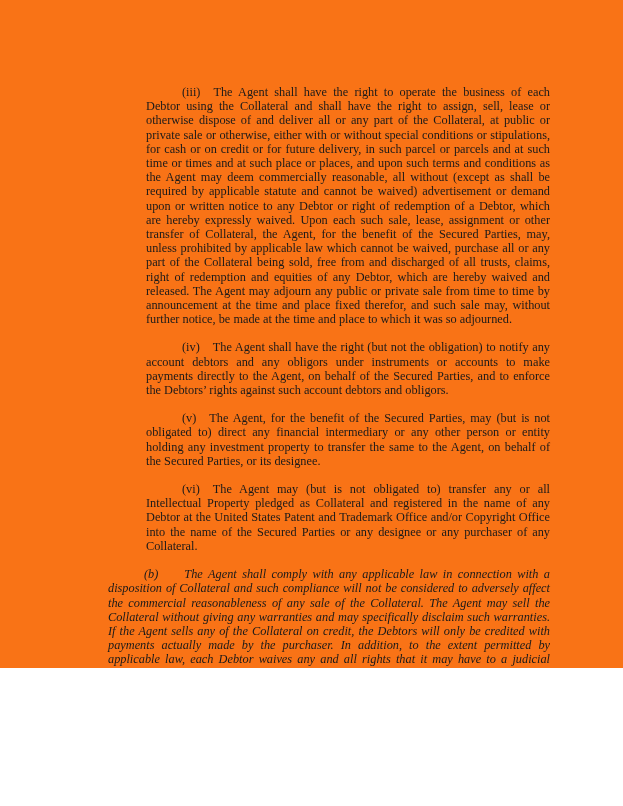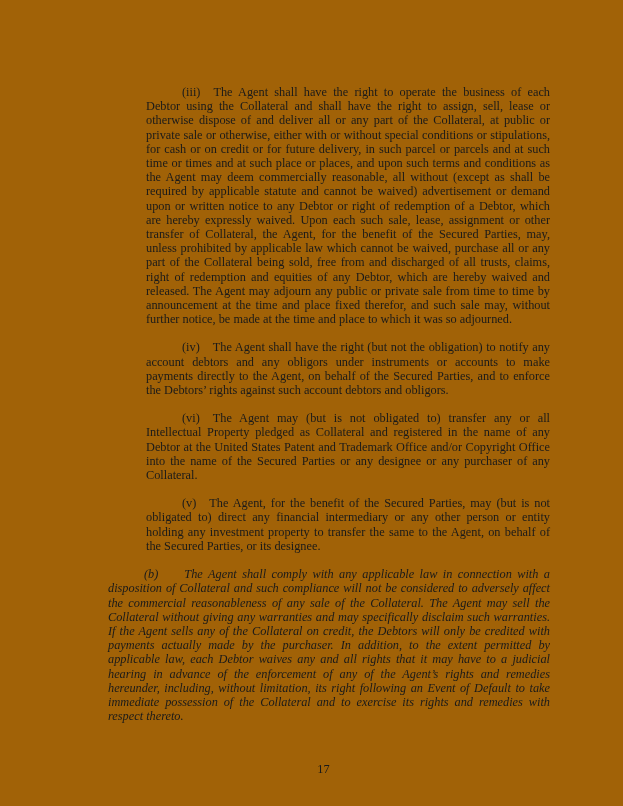--- a/index.html
+++ b/index.html
@@ -3,22 +3,22 @@
 <meta charset="utf-8">
 <style>
   html, body {
     margin: 0;
     padding: 0;
     background: #ffffff;
   }
   .page {
     position: relative;
     width: 623px;
-    height: 806px;
-    background: #a16207;
+    height: 668px;
+    background: #f97316;
     font-family: "Liberation Serif", "DejaVu Serif", serif;
     color: #1a1a1a;
     overflow: hidden;
   }
   .content {
     position: absolute;
     left: 108px;
     top: 85px;
     width: 442px;
   }
@@ -57,22 +57,22 @@
 </head>
 <body>
 
 <div class="page">
   <div class="content">
 
     <p class="para sub"><span class="plabel">(iii)</span><span>The Agent shall have the right to operate the business of each Debtor using the Collateral and shall have the right to assign, sell, lease or otherwise dispose of and deliver all or any part of the Collateral, at public or private sale or otherwise, either with or without special conditions or stipulations, for cash or on credit or for future delivery, in such parcel or parcels and at such time or times and at such place or places, and upon such terms and conditions as the Agent may deem commercially reasonable, all without (except as shall be required by applicable statute and cannot be waived) advertisement or demand upon or written notice to any Debtor or right of redemption of a Debtor, which are hereby expressly waived. Upon each such sale, lease, assignment or other transfer of Collateral, the Agent, for the benefit of the Secured Parties, may, unless prohibited by applicable law which cannot be waived, purchase all or any part of the Collateral being sold, free from and discharged of all trusts, claims, right of redemption and equities of any Debtor, which are hereby waived and released. The Agent may adjourn any public or private sale from time to time by announcement at the time and place fixed therefor, and such sale may, without further notice, be made at the time and place to which it was so adjourned.</span></p>
 
     <p class="para sub"><span class="plabel">(iv)</span><span>The Agent shall have the right (but not the obligation) to notify any account debtors and any obligors under instruments or accounts to make payments directly to the Agent, on behalf of the Secured Parties, and to enforce the Debtors’ rights against such account debtors and obligors.</span></p>
 
+    <p class="para sub"><span class="plabel">(v)</span><span>The Agent, for the benefit of the Secured Parties, may (but is not obligated to) direct any financial intermediary or any other person or entity holding any investment property to transfer the same to the Agent, on behalf of the Secured Parties, or its designee.</span></p>
+
     <p class="para sub"><span class="plabel">(vi)</span><span>The Agent may (but is not obligated to) transfer any or all Intellectual Property pledged as Collateral and registered in the name of any Debtor at the United States Patent and Trademark Office and/or Copyright Office into the name of the Secured Parties or any designee or any purchaser of any Collateral.</span></p>
-
-    <p class="para sub"><span class="plabel">(v)</span><span>The Agent, for the benefit of the Secured Parties, may (but is not obligated to) direct any financial intermediary or any other person or entity holding any investment property to transfer the same to the Agent, on behalf of the Secured Parties, or its designee.</span></p>
 
     <p class="para main"><span class="plabel wide">(b)</span><span>The Agent shall comply with any applicable law in connection with a disposition of Collateral and such compliance will not be considered to adversely affect the commercial reasonableness of any sale of the Collateral.  The Agent may sell the Collateral without giving any warranties and may specifically disclaim such warranties.  If the Agent sells any of the Collateral on credit, the Debtors will only be credited with payments actually made by the purchaser.  In addition, to the extent permitted by applicable law, each Debtor waives any and all rights that it may have to a judicial hearing in advance of the enforcement of any of the Agent’s rights and remedies hereunder, including, without limitation, its right following an Event of Default to take immediate possession of the Collateral and to exercise its rights and remedies with respect thereto.</span></p>
 
   </div>
 
   <div class="page-number">17</div>
 </div>
 
 </body></html>

